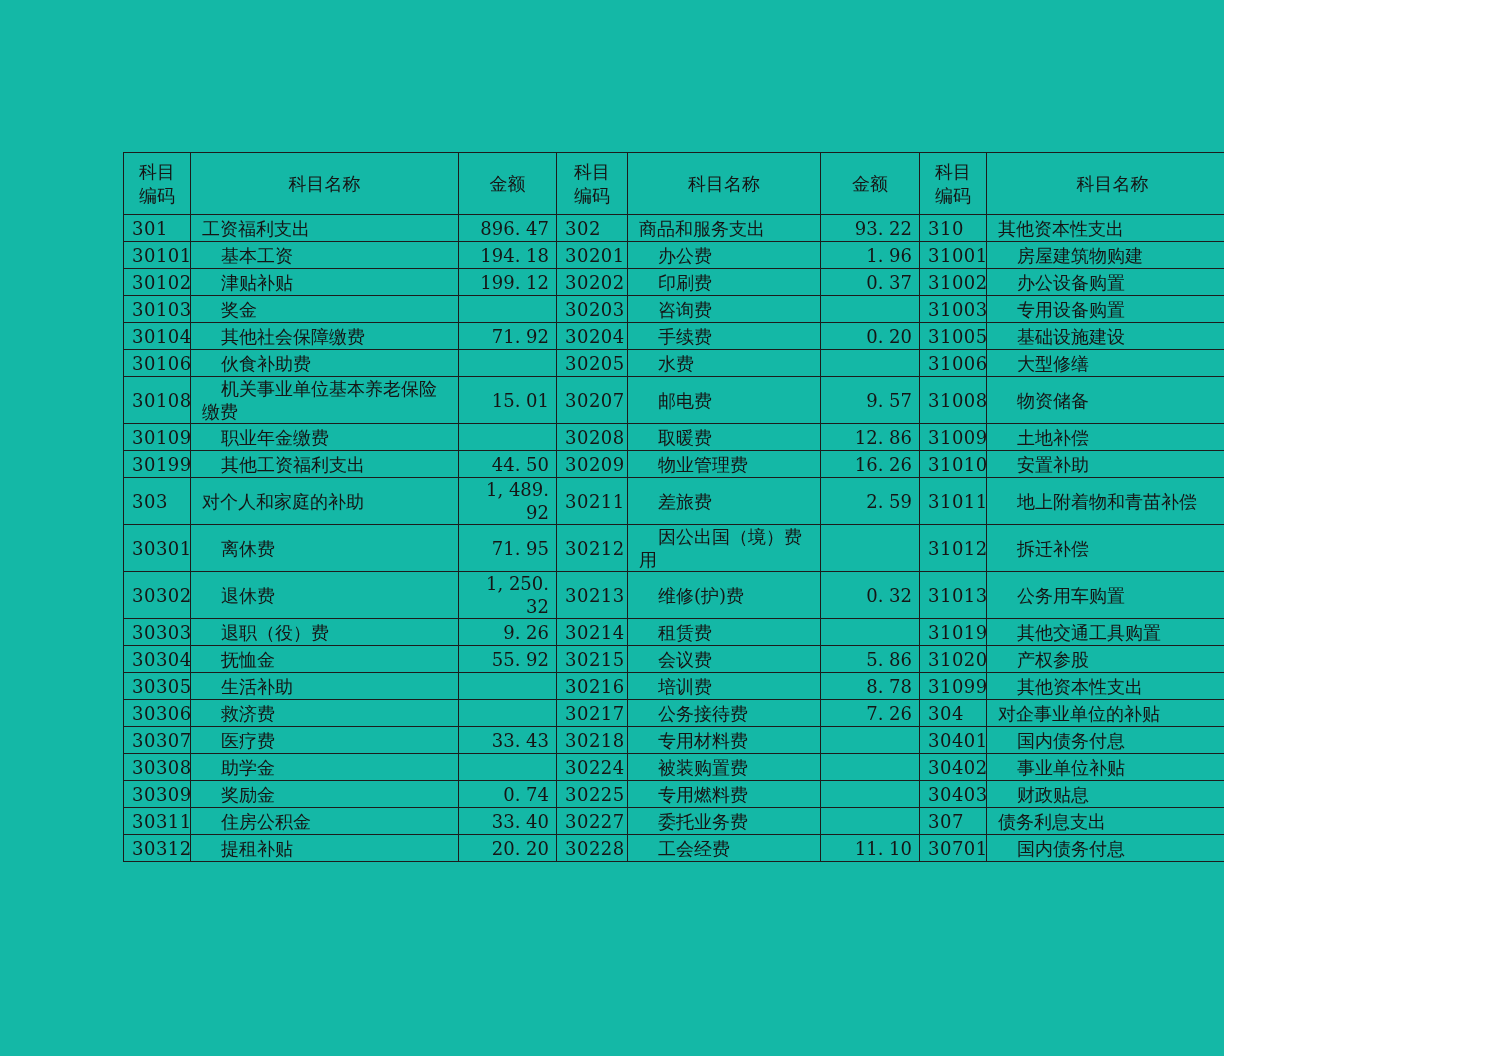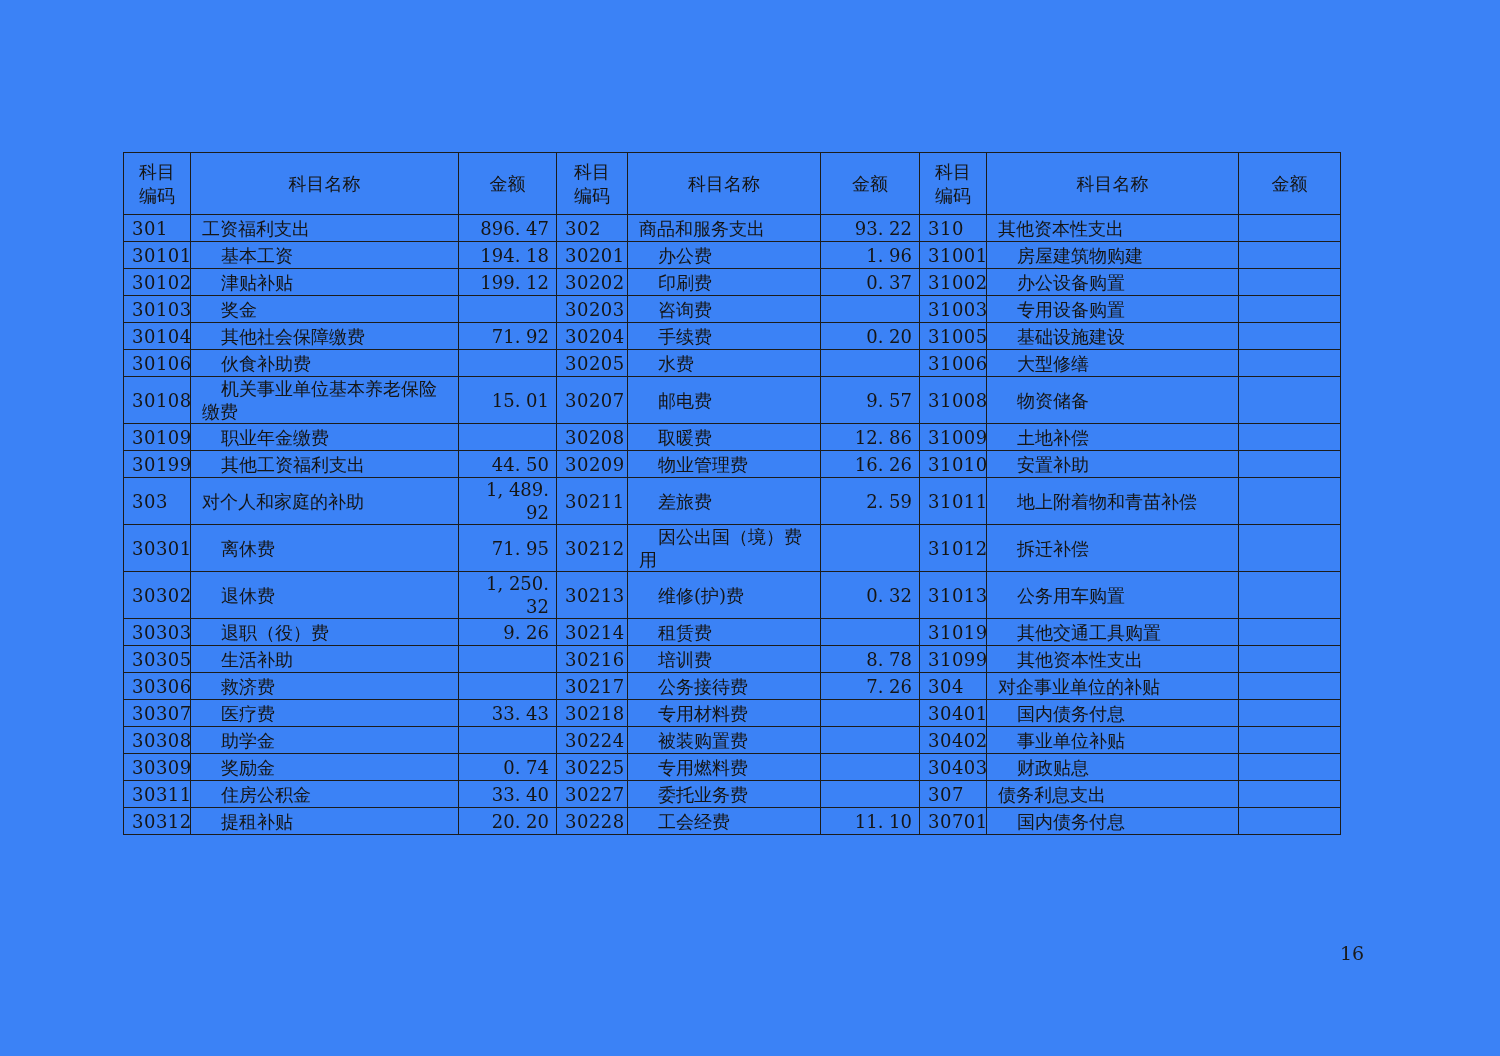--- a/index.html
+++ b/index.html
@@ -4,22 +4,22 @@
 <style>
   * { margin: 0; padding: 0; box-sizing: border-box; }
   html, body {
     width: 1500px; height: 1056px;
     background: #ffffff;
     font-family: "DejaVu Serif", "Liberation Serif", serif;
     color: #151515;
   }
   .page {
     position: relative;
-    width: 1500px; height: 1056px;
-    background: #3b82f6;
+    width: 1224px; height: 1056px;
+    background: #14b8a6;
     overflow: hidden;
   }
   table.budget-table {
     position: absolute;
     left: 123px; top: 152px;
     width: 1217px;
     border-collapse: collapse;
     table-layout: fixed;
     font-size: 18px;
   }
@@ -219,20 +219,31 @@
           <td class="name-cell child">退职（役）费</td>
           <td class="amount-cell">9. 26</td>
           <td class="code-cell">30214</td>
           <td class="name-cell child">租赁费</td>
           <td class="amount-cell"></td>
           <td class="code-cell">31019</td>
           <td class="name-cell child">其他交通工具购置</td>
           <td class="amount-cell"></td>
         </tr>
         <tr>
+          <td class="code-cell">30304</td>
+          <td class="name-cell child">抚恤金</td>
+          <td class="amount-cell">55. 92</td>
+          <td class="code-cell">30215</td>
+          <td class="name-cell child">会议费</td>
+          <td class="amount-cell">5. 86</td>
+          <td class="code-cell">31020</td>
+          <td class="name-cell child">产权参股</td>
+          <td class="amount-cell"></td>
+        </tr>
+        <tr>
           <td class="code-cell">30305</td>
           <td class="name-cell child">生活补助</td>
           <td class="amount-cell"></td>
           <td class="code-cell">30216</td>
           <td class="name-cell child">培训费</td>
           <td class="amount-cell">8. 78</td>
           <td class="code-cell">31099</td>
           <td class="name-cell child">其他资本性支出</td>
           <td class="amount-cell"></td>
         </tr>

